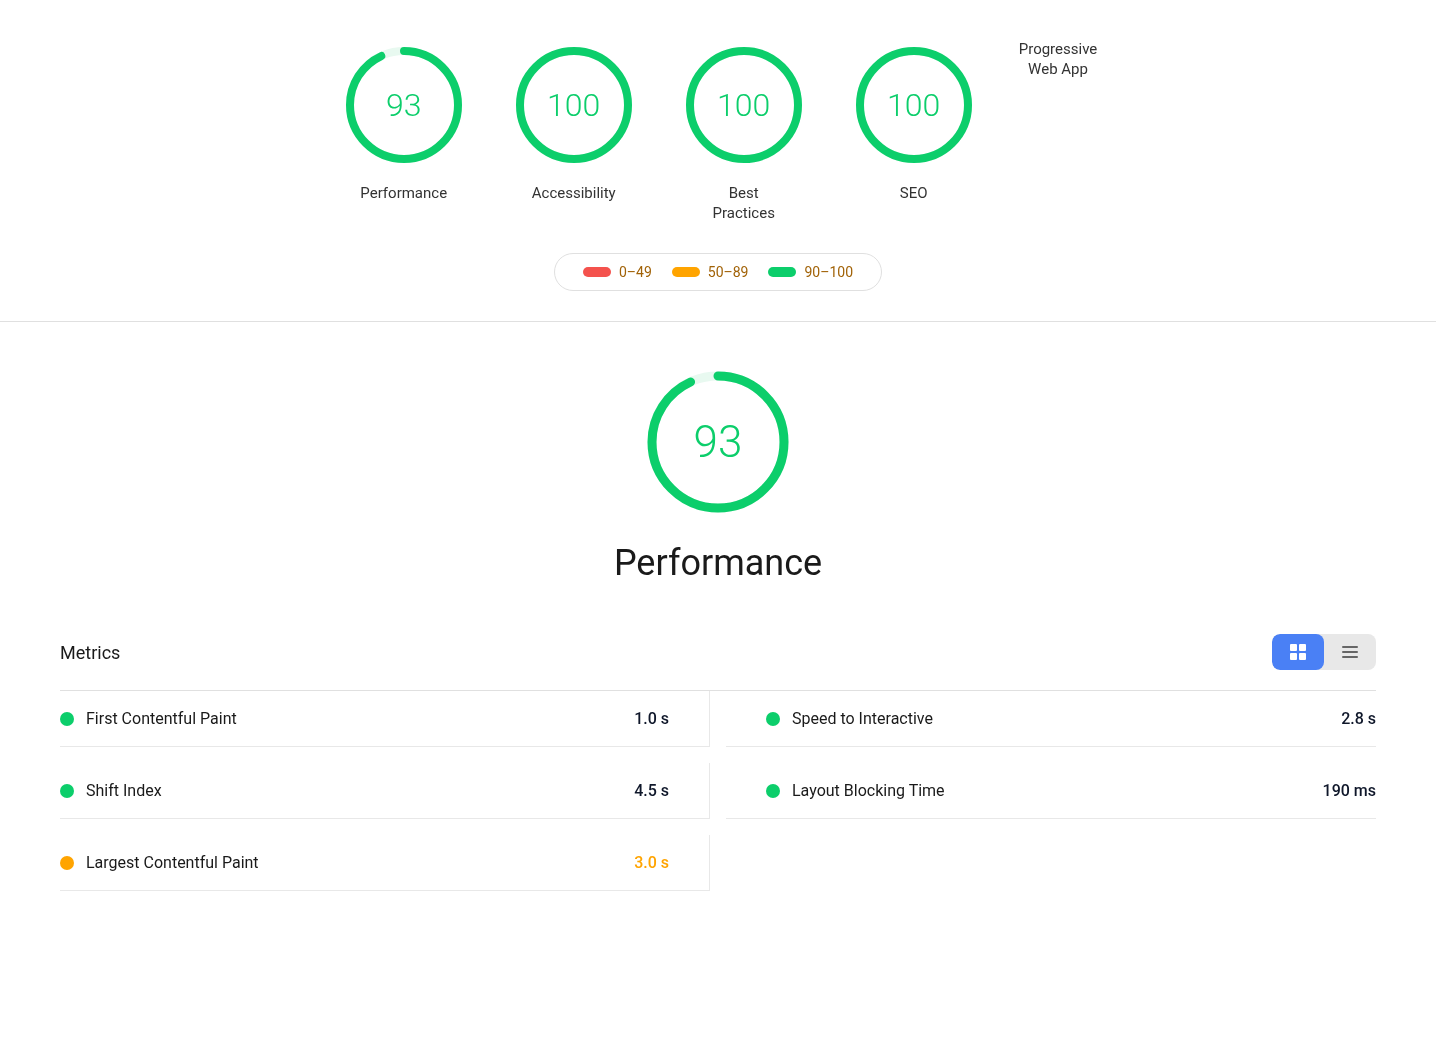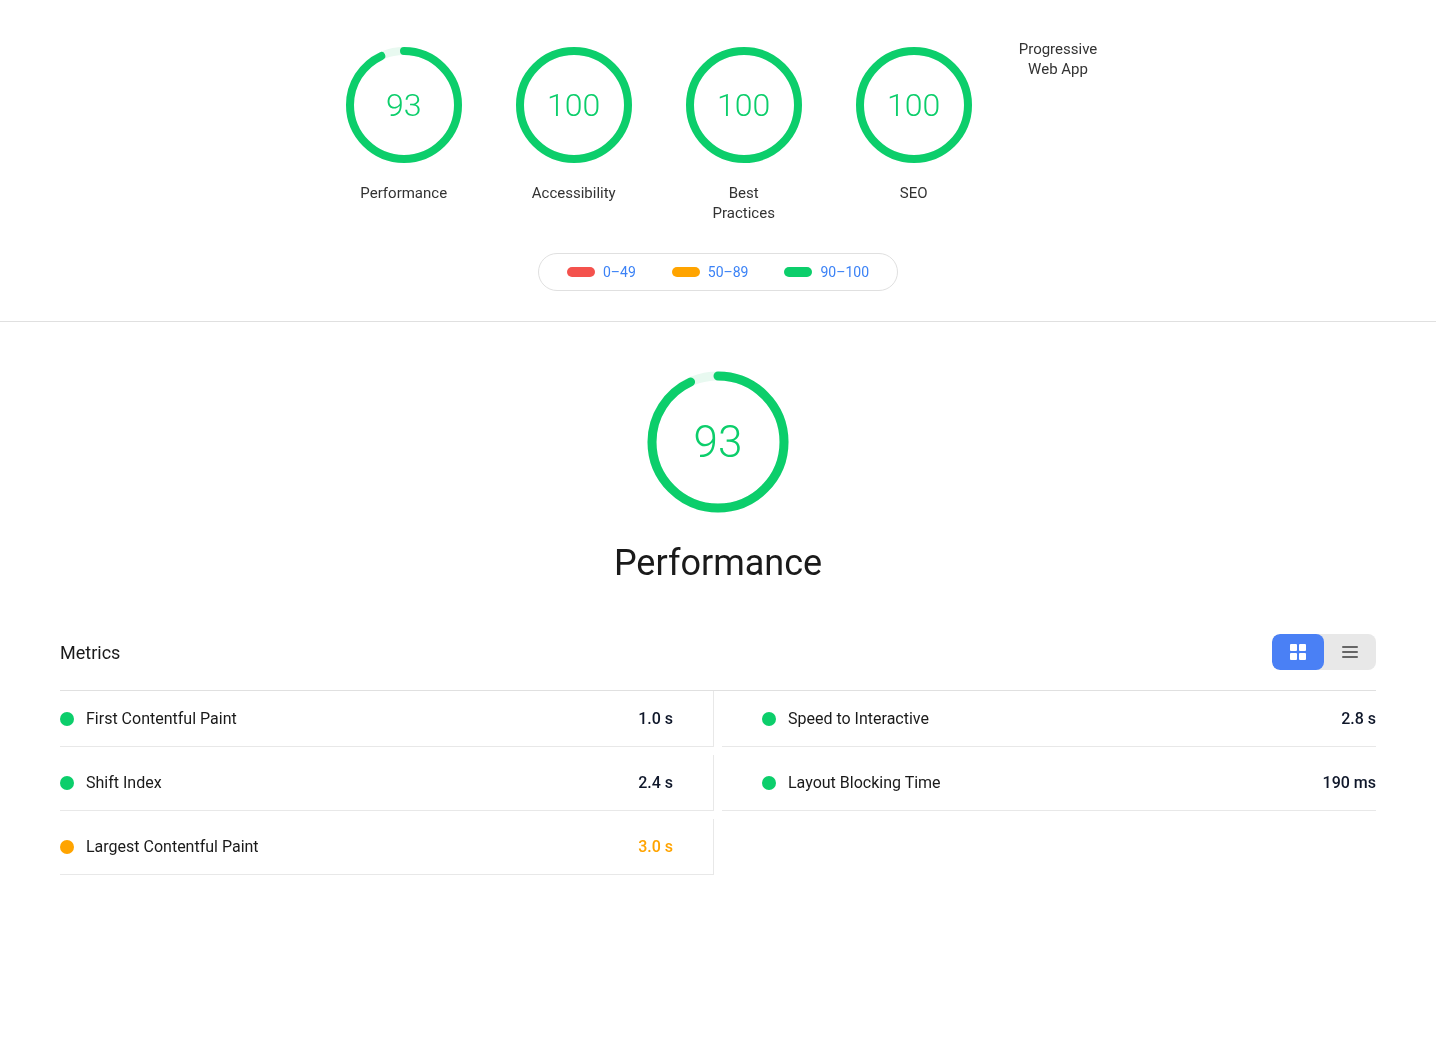--- a/index.html
+++ b/index.html
@@ -66,26 +66,26 @@
     .score-label {
       font-size: 15px;
       color: #333;
       text-align: center;
       line-height: 1.3;
     }
 
     .legend-bar {
       display: flex;
       align-items: center;
-      gap: 36px;
+      gap: 20px;
       border: 1px solid #e0e0e0;
       border-radius: 50px;
       padding: 10px 28px;
       font-size: 14px;
-      color: #3b82f6;
+      color: #a16207;
     }
 
     .legend-item {
       display: flex;
       align-items: center;
       gap: 8px;
     }
 
     .legend-dot {
       width: 28px;
@@ -202,21 +202,21 @@
 
     .toggle-square {
       width: 7px;
       height: 7px;
       border-radius: 1px;
     }
 
     .metrics-grid {
       display: grid;
       grid-template-columns: 1fr 1fr;
-      gap: 8px;
+      gap: 16px;
       border-top: 1px solid #e0e0e0;
     }
 
     .metric-row {
       display: flex;
       align-items: center;
       padding: 18px 0;
       border-bottom: 1px solid #e8e8e8;
       gap: 12px;
     }
@@ -371,21 +371,21 @@
 
     <div class="metric-row">
       <div class="metric-dot dot-green"></div>
       <span class="metric-name">Speed to Interactive</span>
       <span class="metric-value green">2.8 s</span>
     </div>
 
     <div class="metric-row">
       <div class="metric-dot dot-green"></div>
       <span class="metric-name">Shift Index</span>
-      <span class="metric-value green">2.4 s</span>
+      <span class="metric-value green">4.5 s</span>
     </div>
 
     <div class="metric-row">
       <div class="metric-dot dot-green"></div>
       <span class="metric-name">Layout Blocking Time</span>
       <span class="metric-value green">190 ms</span>
     </div>
 
     <div class="metric-row">
       <div class="metric-dot dot-orange"></div>

